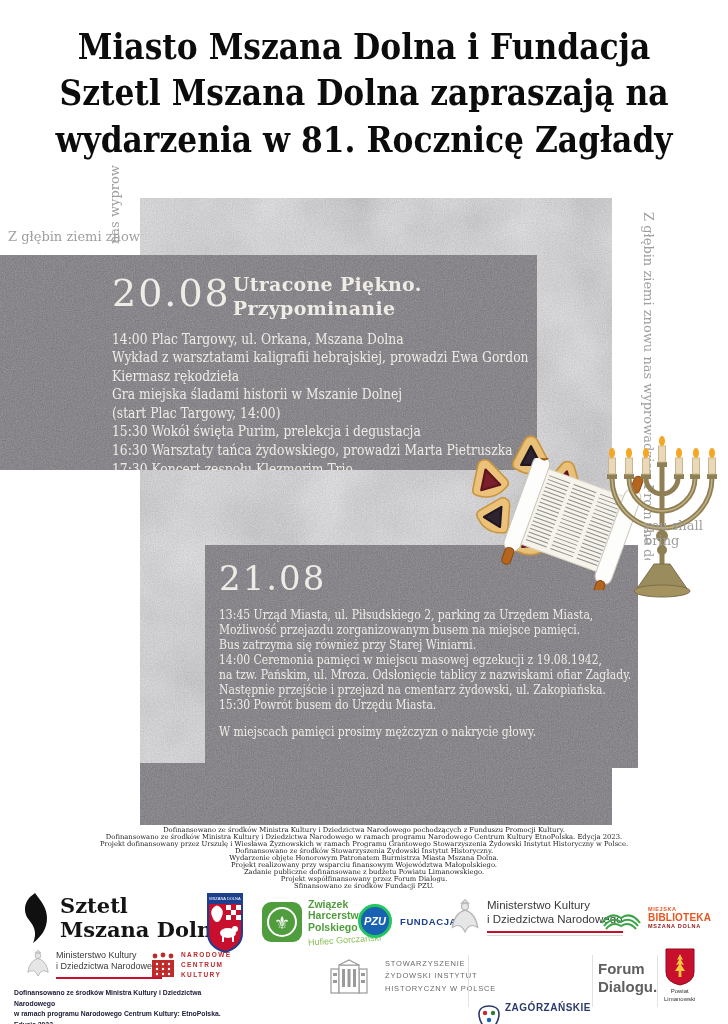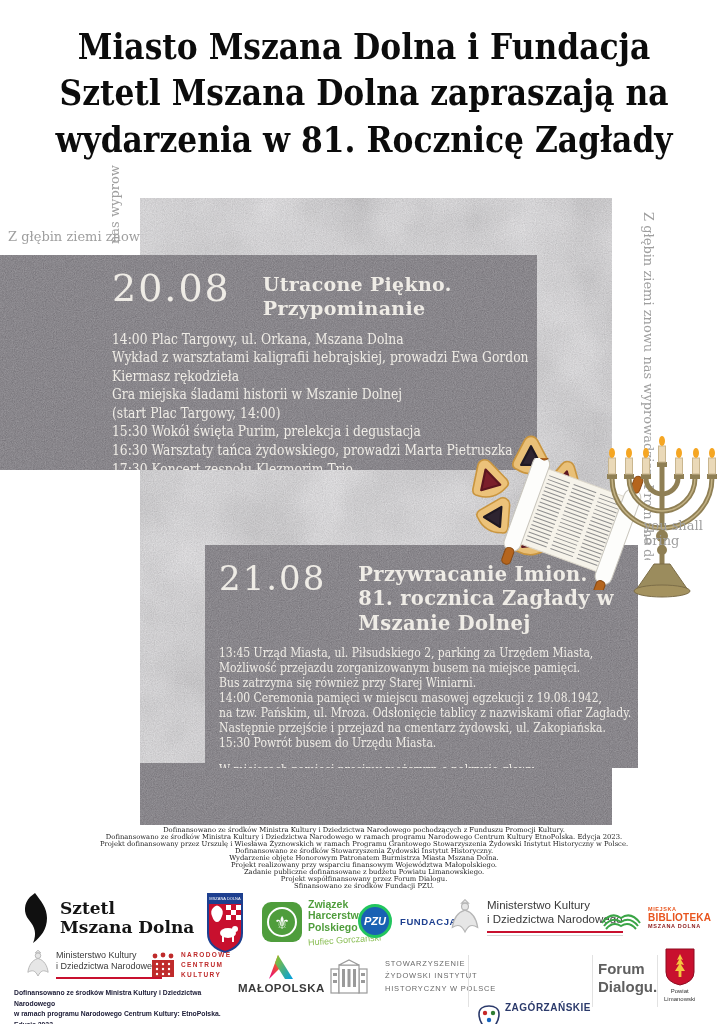--- a/index.html
+++ b/index.html
@@ -28,21 +28,21 @@
   .stone-band{position:absolute;left:0;bottom:0;width:472px;height:62px;overflow:hidden;}
 
   
   .evt-box{position:absolute;color:#efece6;z-index:2;overflow:hidden;}
   .evt-box .bg{position:absolute;inset:0;}
   .evt-box .content{position:relative;z-index:1;}
   .box1{left:0;top:255px;width:537px;height:215px;}
   .box2{left:205px;top:545px;width:505px;height:223px;}
   .box1 .content{padding:12px 0 0 112px;}
   .box2 .content{padding:14px 0 0 14px;}
-  .evt-head{display:flex;align-items:flex-start;gap:32px;}
+  .evt-head{display:flex;align-items:center;gap:2px;}
   .evt-date{font-size:38px;letter-spacing:2px;line-height:1.15;font-weight:400;}
   .box2 .evt-date{font-size:34px;}
   .evt-title{font-weight:700;font-size:19px;line-height:1.25;padding-top:6px;letter-spacing:.3px;}
   .box2 .evt-title{font-size:19.5px;padding-top:4px;}
   .evt-body{margin-top:9px;font-size:14.5px;line-height:18.6px;white-space:nowrap;
             transform:scaleX(.85);transform-origin:0 0;}
   .box2 .evt-body{font-size:13.5px;line-height:15px;transform:scaleX(.8);}
   .evt-note{margin-top:12px;}
 
   
@@ -53,21 +53,21 @@
 
   
   .credits{position:absolute;top:827px;left:0;width:728px;text-align:center;
     font-size:6.8px;line-height:7px;color:#1c1c1c;z-index:2;}
 
   
   .logo{position:absolute;display:flex;align-items:center;gap:8px;
         font-family:"Liberation Sans",sans-serif;color:#3a3a3a;}
   .col{display:flex;flex-direction:column;}
   .sztetl{left:20px;top:892px;gap:10px;}
-  .sztetl-name{font-family:"DejaVu Serif",serif;font-weight:700;font-size:17px;
+  .sztetl-name{font-family:"DejaVu Serif",serif;font-weight:700;font-size:21px;
                line-height:1.12;color:#141414;}
   .crest{left:206px;top:893px;}
   .zhp{left:262px;top:899px;gap:6px;}
   .zhp-name{font-size:10.5px;font-weight:700;color:#4f9d3c;line-height:1.08;}
   .zhp-sub{font-size:9px;color:#8cbf57;margin-top:2px;transform:rotate(-4deg);}
   .pzu{left:358px;top:904px;gap:8px;}
   .pzu-circle{width:34px;height:34px;border-radius:50%;background:#1961b3;
     border:3px solid #22c55e;box-sizing:border-box;display:flex;align-items:center;justify-content:center;
     color:#fff;font-weight:700;font-style:italic;font-size:11px;}
   .pzu-label{font-size:9.5px;font-weight:700;color:#1d3f8f;letter-spacing:.6px;}
@@ -196,24 +196,20 @@
     </div>
   </div>
 
   <div class="evt-box box2">
     <svg class="bg" width="433" height="223">
         <rect width="433" height="223" filter="url(#granDark)"></rect>
       </svg>
     <div class="content">
       <div class="evt-head">
         <div class="evt-date">21.08</div>
-        <div class="evt-title">
-          <div>Przywracanie Imion.</div>
-          <div>81. rocznica Zagłady w Mszanie Dolnej</div>
-        </div>
       </div>
       <div class="evt-body">
         <div>
             <div>13:45 Urząd Miasta, ul. Piłsudskiego 2, parking za Urzędem Miasta,</div>
             <div>Możliwość przejazdu zorganizowanym busem na miejsce pamięci.</div>
             <div>Bus zatrzyma się również przy Starej Winiarni.</div>
             <div>14:00 Ceremonia pamięci w miejscu masowej egzekucji z 19.08.1942,</div>
             <div>na tzw. Pańskim, ul. Mroza. Odsłonięcie tablicy z nazwiskami ofiar Zagłady.</div>
             <div>Następnie przejście i przejazd na cmentarz żydowski, ul. Zakopiańska.</div>
             <div>15:30 Powrót busem do Urzędu Miasta.</div>
@@ -444,27 +440,20 @@
           <circle cx="19" cy="22" r="1.2"></circle>
       </g>
     </svg>
     <div class="nck-text">
       <div>NARODOWE</div>
       <div>CENTRUM</div>
       <div>KULTURY</div>
     </div>
   </div>
 
-  <div class="logo malopolska">
-    <svg width="40" height="28" viewBox="0 0 40 28">
-      <path d="M8 27 L17 3 L21 14 Z" fill="url(#mgradL)"></path>
-      <path d="M17 3 L32 27 L24 27 L14 11 Z" fill="url(#mgradR)"></path>
-    </svg>
-    <div class="malo-text">MAŁOPOLSKA</div>
-  </div>
 
   <div class="logo zih">
     <svg width="38" height="36" viewBox="0 0 38 36">
       <g fill="#fff" stroke="#9a9a9a" stroke-width="1.2">
         <rect x="1" y="10" width="8" height="24"></rect>
           <rect x="29" y="10" width="8" height="24"></rect>
         <rect x="9" y="6" width="20" height="28"></rect>
         <path d="M9 6 L19 1 L29 6 Z"></path>
       </g>
       <g fill="#9a9a9a">

